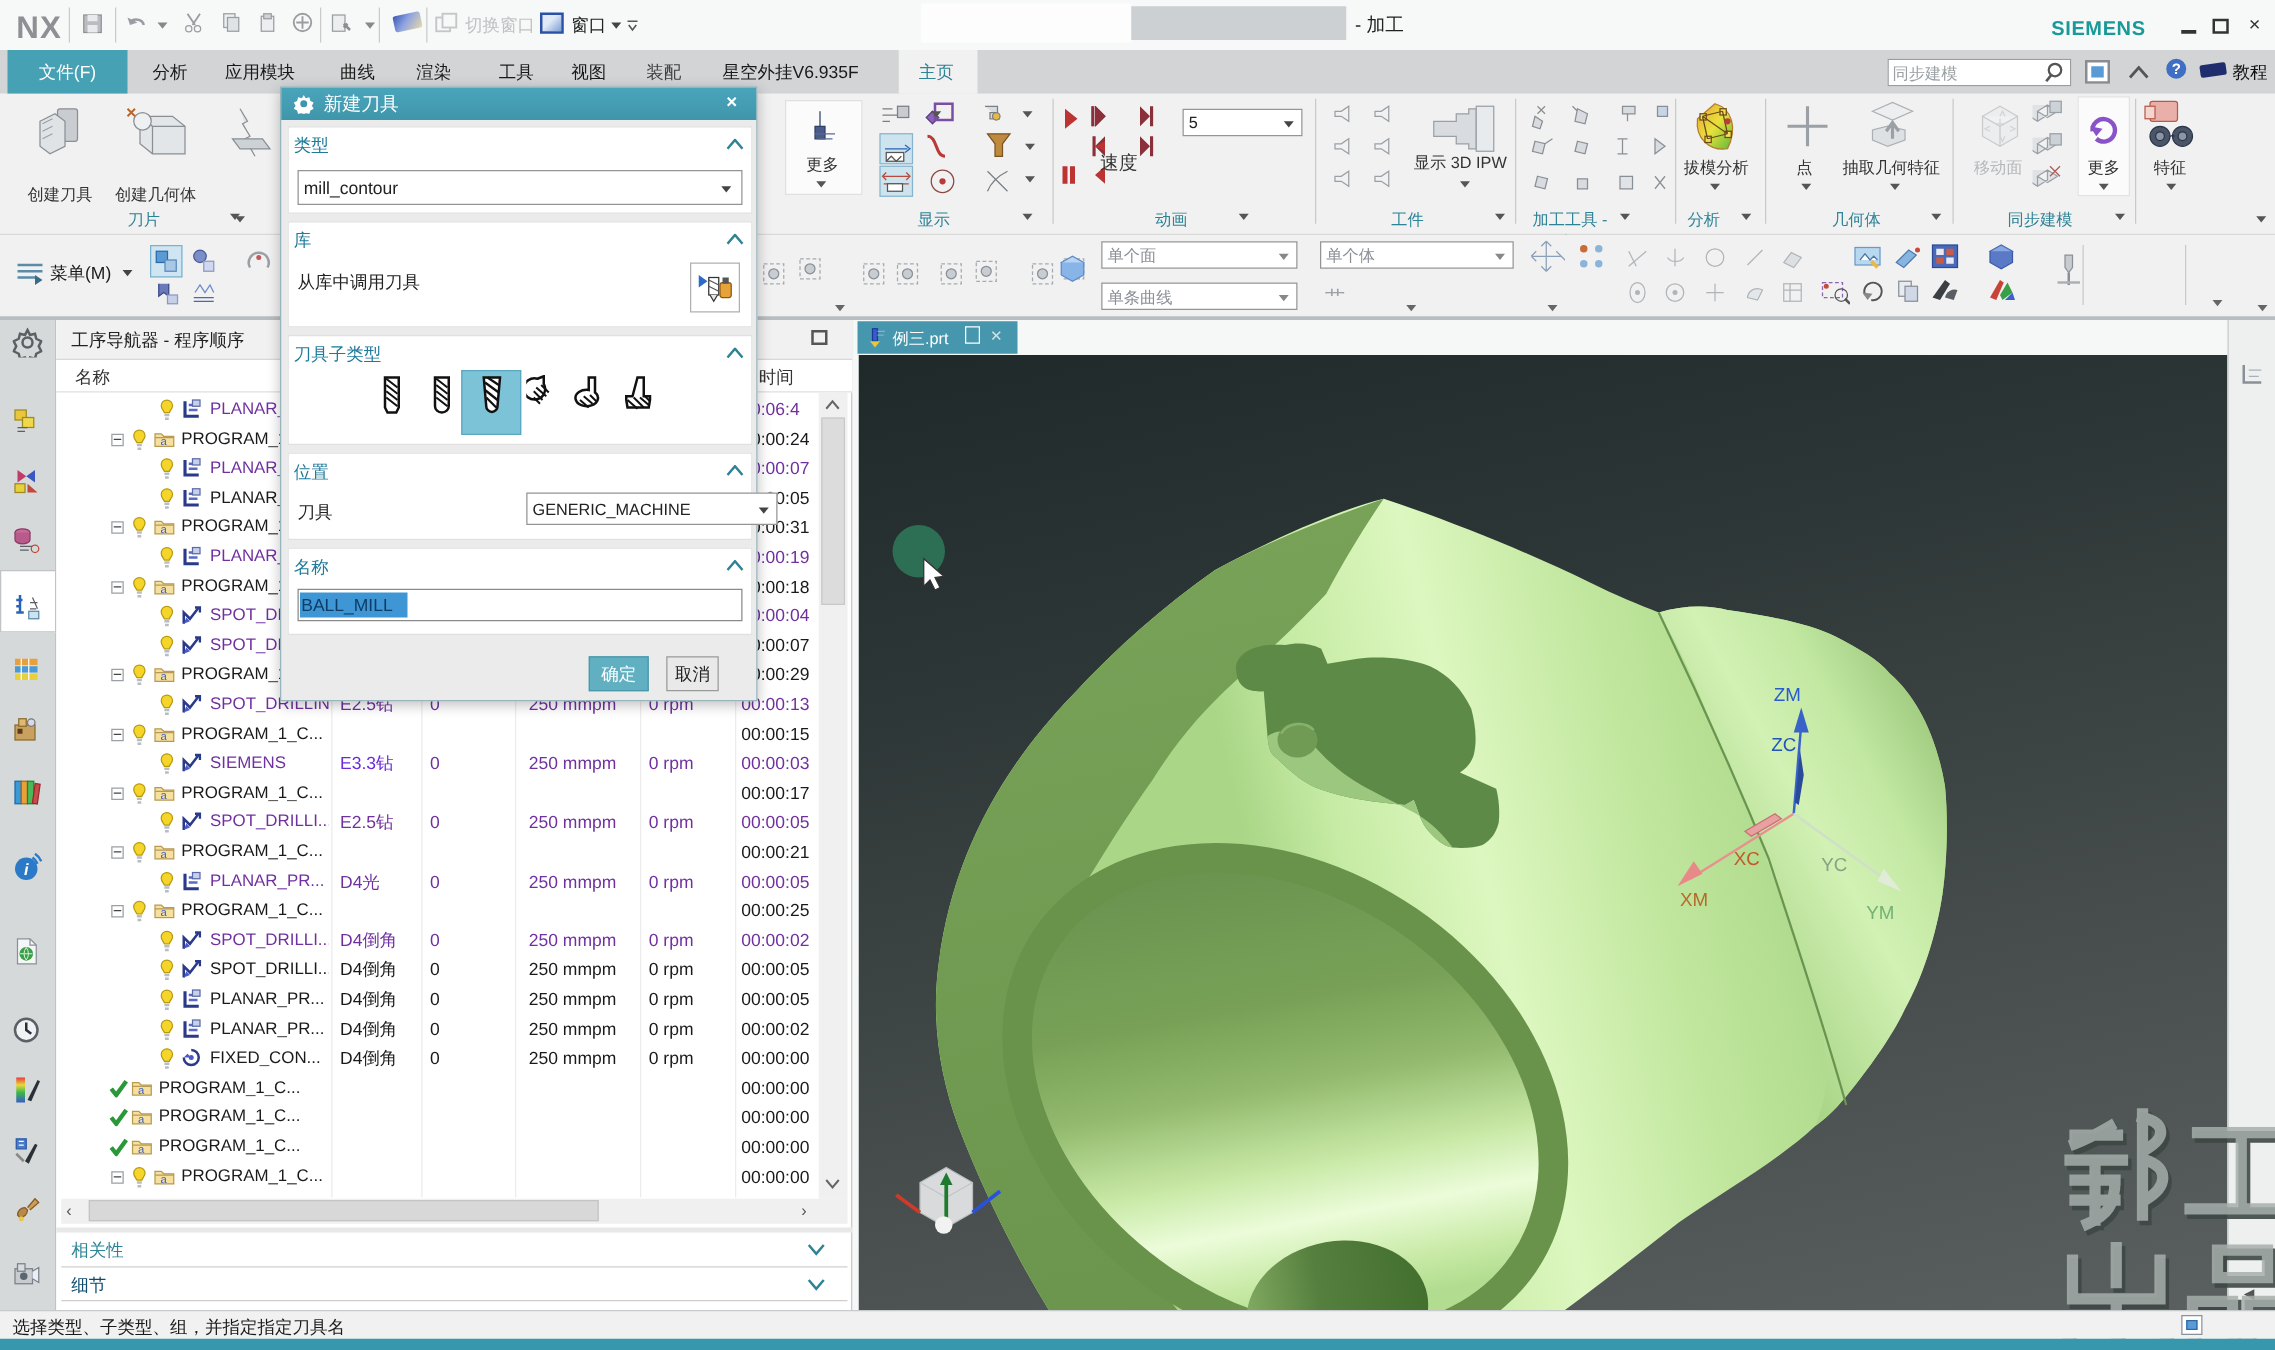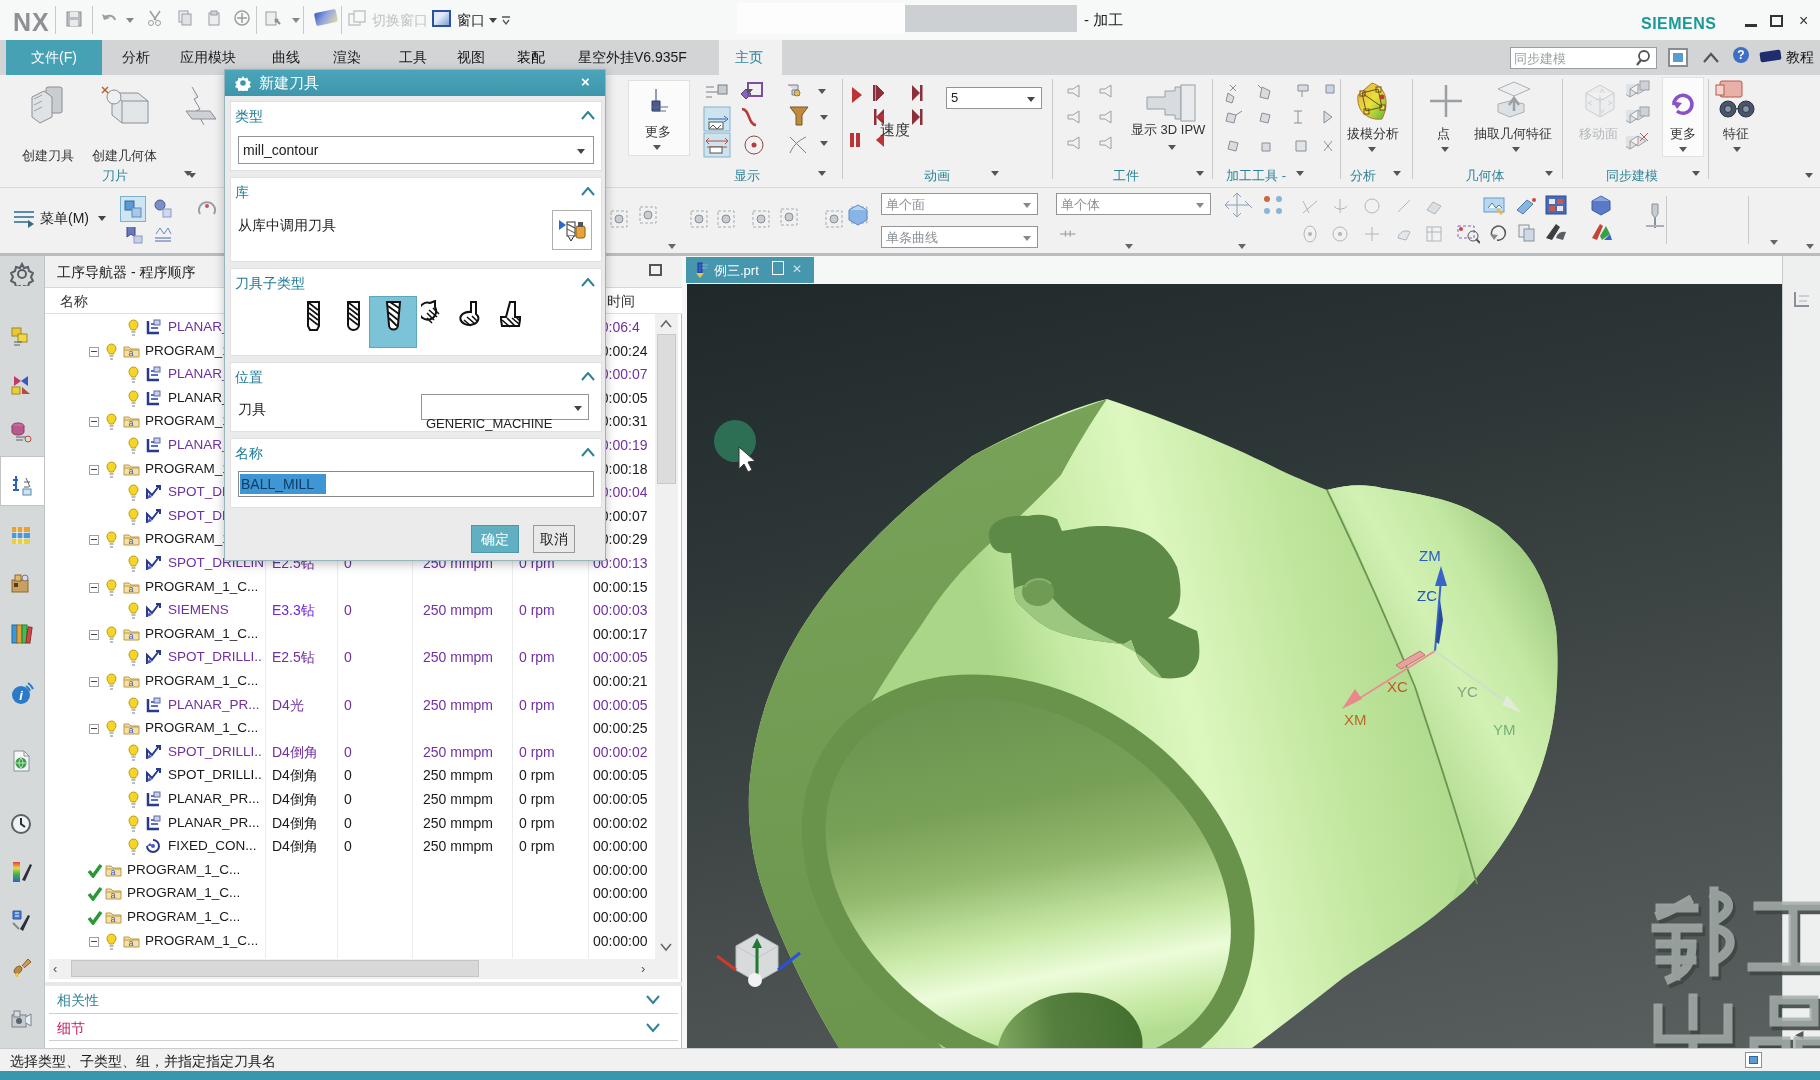--- a/index.html
+++ b/index.html
@@ -72,21 +72,21 @@
  <div class="abs" style="left:1799px;top:12px;font-size:16px;color:#333">×</div>
 </div>
 <div class="abs" style="left:0;top:40px;width:1820px;height:35px;background:#d2d4d5">
       <div class="abs" style="left:6px;top:0;width:96px;height:35px;background:#47a1b5;color:#fff;font-size:14px;text-align:center;line-height:35px">文件(F)</div>
       <div class="abs" style="left:122px;top:9px;font-size:14px;color:#1a1a1a">分析</div>
       <div class="abs" style="left:180px;top:9px;font-size:14px;color:#1a1a1a">应用模块</div>
       <div class="abs" style="left:272px;top:9px;font-size:14px;color:#1a1a1a">曲线</div>
       <div class="abs" style="left:333px;top:9px;font-size:14px;color:#1a1a1a">渲染</div>
       <div class="abs" style="left:399px;top:9px;font-size:14px;color:#1a1a1a">工具</div>
       <div class="abs" style="left:457px;top:9px;font-size:14px;color:#1a1a1a">视图</div>
-      <div class="abs" style="left:517px;top:9px;font-size:14px;color:#000000">装配</div>
+      <div class="abs" style="left:517px;top:9px;font-size:14px;color:#404040">装配</div>
       <div class="abs" style="left:578px;top:9px;font-size:14px;color:#1a1a1a">星空外挂V6.935F</div>
       <div class="abs" style="left:719px;top:0;width:63px;height:35px;background:#f1f1f1"></div>
       <div class="abs" style="left:735px;top:9px;font-size:14px;color:#2e8396">主页</div>
       <div class="abs" style="left:1510px;top:7px;width:147px;height:22px;background:#fff;border:1px solid #9a9da0"></div>
       <div class="abs" style="left:1514px;top:10px;font-size:13px;color:#9aa0a3">同步建模</div>
       <svg class="abs" style="left:1634px;top:9px" width="18" height="18" viewBox="0 0 18 18">
         <circle cx="10" cy="7" r="5" fill="none" stroke="#555" stroke-width="1.8"></circle>
         <path d="M7 11 l-4 5" stroke="#555" stroke-width="2.2"></path>
       </svg>
       <div class="abs" style="left:1668px;top:8px;width:20px;height:19px;border:2px solid #8a8d90;background:#fff"></div>
@@ -1039,21 +1039,21 @@
         <div class="abs" style="left:4px;top:2px;font-size:13px;color:#555">‹</div>
         <div class="abs" style="left:22px;top:1px;width:408px;height:17px;background:#d8d8d8;border:1px solid #c4c4c4"></div>
         <div class="abs" style="left:592px;top:2px;font-size:13px;color:#555">›</div>
       </div>
       <div class="abs" style="left:0;top:726px;width:637px;height:4px;background:#e8e8e8"></div>
       <div class="abs" style="left:12px;top:736px;font-size:14px;color:#2e8396">相关性</div>
       <svg class="abs" style="left:600px;top:738px" width="16" height="11" viewBox="0 0 16 11">
         <path d="M2 2 L8 9 L14 2" fill="none" stroke="#2e8396" stroke-width="2"></path>
       </svg>
       <div class="abs" style="left:4px;top:757px;width:629px;height:1px;background:#cfcfcf"></div>
-      <div class="abs" style="left:12px;top:764px;font-size:14px;color:#be185d">细节</div>
+      <div class="abs" style="left:12px;top:764px;font-size:14px;color:#0c4a6e">细节</div>
       <svg class="abs" style="left:600px;top:766px" width="16" height="11" viewBox="0 0 16 11">
         <path d="M2 2 L8 9 L14 2" fill="none" stroke="#2e8396" stroke-width="2"></path>
       </svg>
       <div class="abs" style="left:4px;top:784px;width:629px;height:1px;background:#cfcfcf"></div>
     </div>
     <div class="abs" style="left:682px;top:256px;width:1100px;height:792px;background:#f6f7f7">
       <div class="abs" style="left:4px;top:1px;width:128px;height:26px;background:#4697ad">
         <svg class="abs" style="left:5px;top:4px" width="18" height="18" viewBox="0 0 18 18">
           <rect x="7" y="2" width="4" height="10" fill="#3a5ac8" stroke="#1a3a98"></rect>
           <path d="M5 12 h8 l-4 5 Z" fill="#e8c83a"></path>
@@ -1234,21 +1234,21 @@
       <svg class="abs" style="left:274px;top:230px" width="25" height="34" viewBox="0 0 25 34">
         <path d="M11 2 h5 v15 h5 v3 l-1 6 h-17 l-1 -6 v-3 h5 Z" fill="#fff" stroke="#111" stroke-width="2"></path>
         <path d="M3 20 L11 27 M8 18 L16 26 M13 18 L20 24 M17 17 L21 21" stroke="#111" stroke-width="1.6"></path>
       </svg>
       <div class="abs" style="left:5px;top:292px;width:372px;height:70px;background:#fff;border:1px solid #e0e0e0"></div>
       <div class="abs" style="left:10px;top:299px;font-size:14px;color:#1f7a99">位置</div>
       <svg class="abs" style="left:356px;top:302px" width="14" height="9" viewBox="0 0 14 9">
         <path d="M1 8 L7 1 L13 8" fill="none" stroke="#2e8396" stroke-width="2"></path>
       </svg>
       <div class="abs" style="left:13px;top:331px;font-size:14px;color:#222">刀具</div>
-      <div class="combo" style="left:196px;top:324px;width:168px;height:26px;font-size:13px;padding-top:21px">GENERIC_MACHINE<div class="ddown" style="top:11px;right:6px"></div></div>
+      <div class="combo" style="left:196px;top:324px;width:201px;height:26px;font-size:13px;padding-top:5px">GENERIC_MACHINE<div class="ddown" style="top:11px;right:6px"></div></div>
       <div class="abs" style="left:5px;top:368px;width:372px;height:70px;background:#fff;border:1px solid #e0e0e0"></div>
       <div class="abs" style="left:10px;top:375px;font-size:14px;color:#1f7a99">名称</div>
       <svg class="abs" style="left:356px;top:378px" width="14" height="9" viewBox="0 0 14 9">
         <path d="M1 8 L7 1 L13 8" fill="none" stroke="#2e8396" stroke-width="2"></path>
       </svg>
       <div class="abs" style="left:13px;top:401px;width:356px;height:26px;background:#fff;border:1px solid #8a8a8a"></div>
       <div class="abs" style="left:15px;top:404px;width:86px;height:20px;background:#3e97d4"></div>
       <div class="abs" style="left:16px;top:406px;font-size:14px;color:#0d3d66">BALL_MILL</div>
       <div class="abs" style="left:246px;top:455px;width:48px;height:28px;background:#61b0c2;border:1px solid #4a98aa;color:#fff;font-size:14px;text-align:center;line-height:27px">确定</div>
       <div class="abs" style="left:308px;top:455px;width:42px;height:28px;background:#e9e9e9;border:1px solid #9a9a9a;color:#222;font-size:14px;text-align:center;line-height:27px">取消</div>

